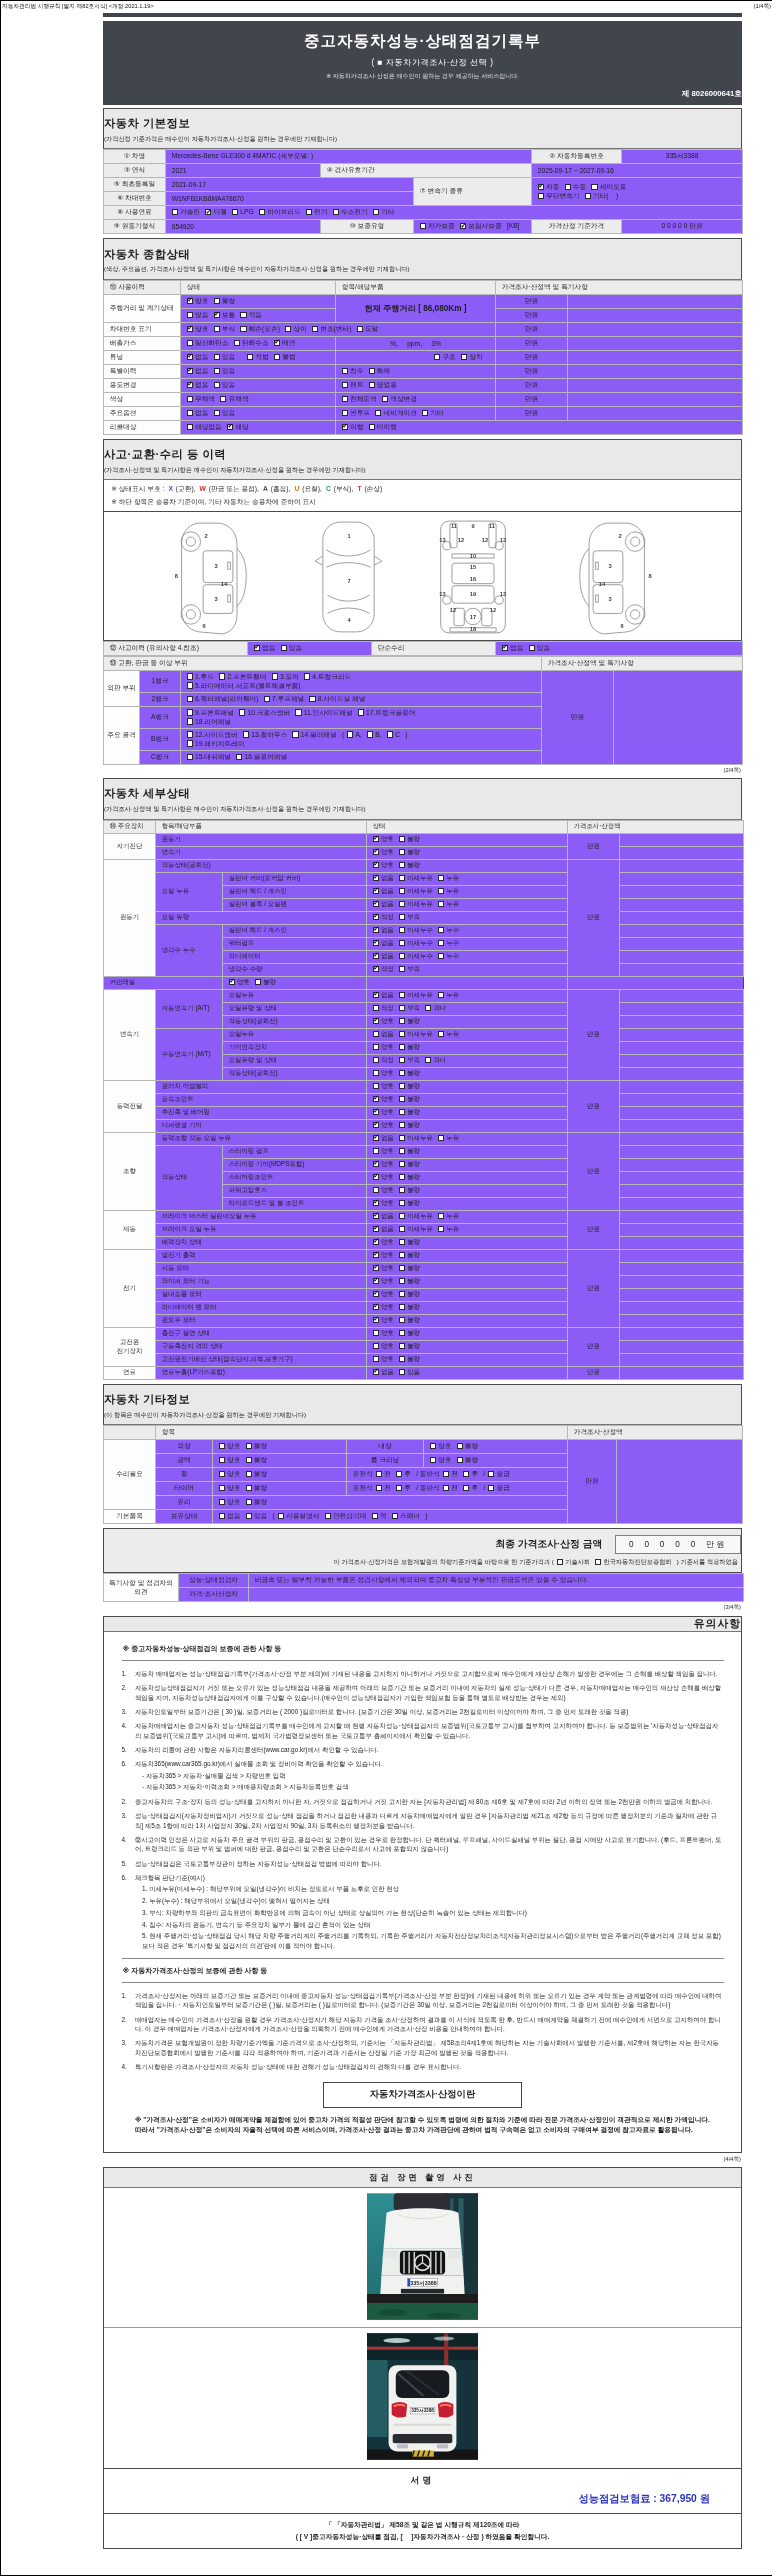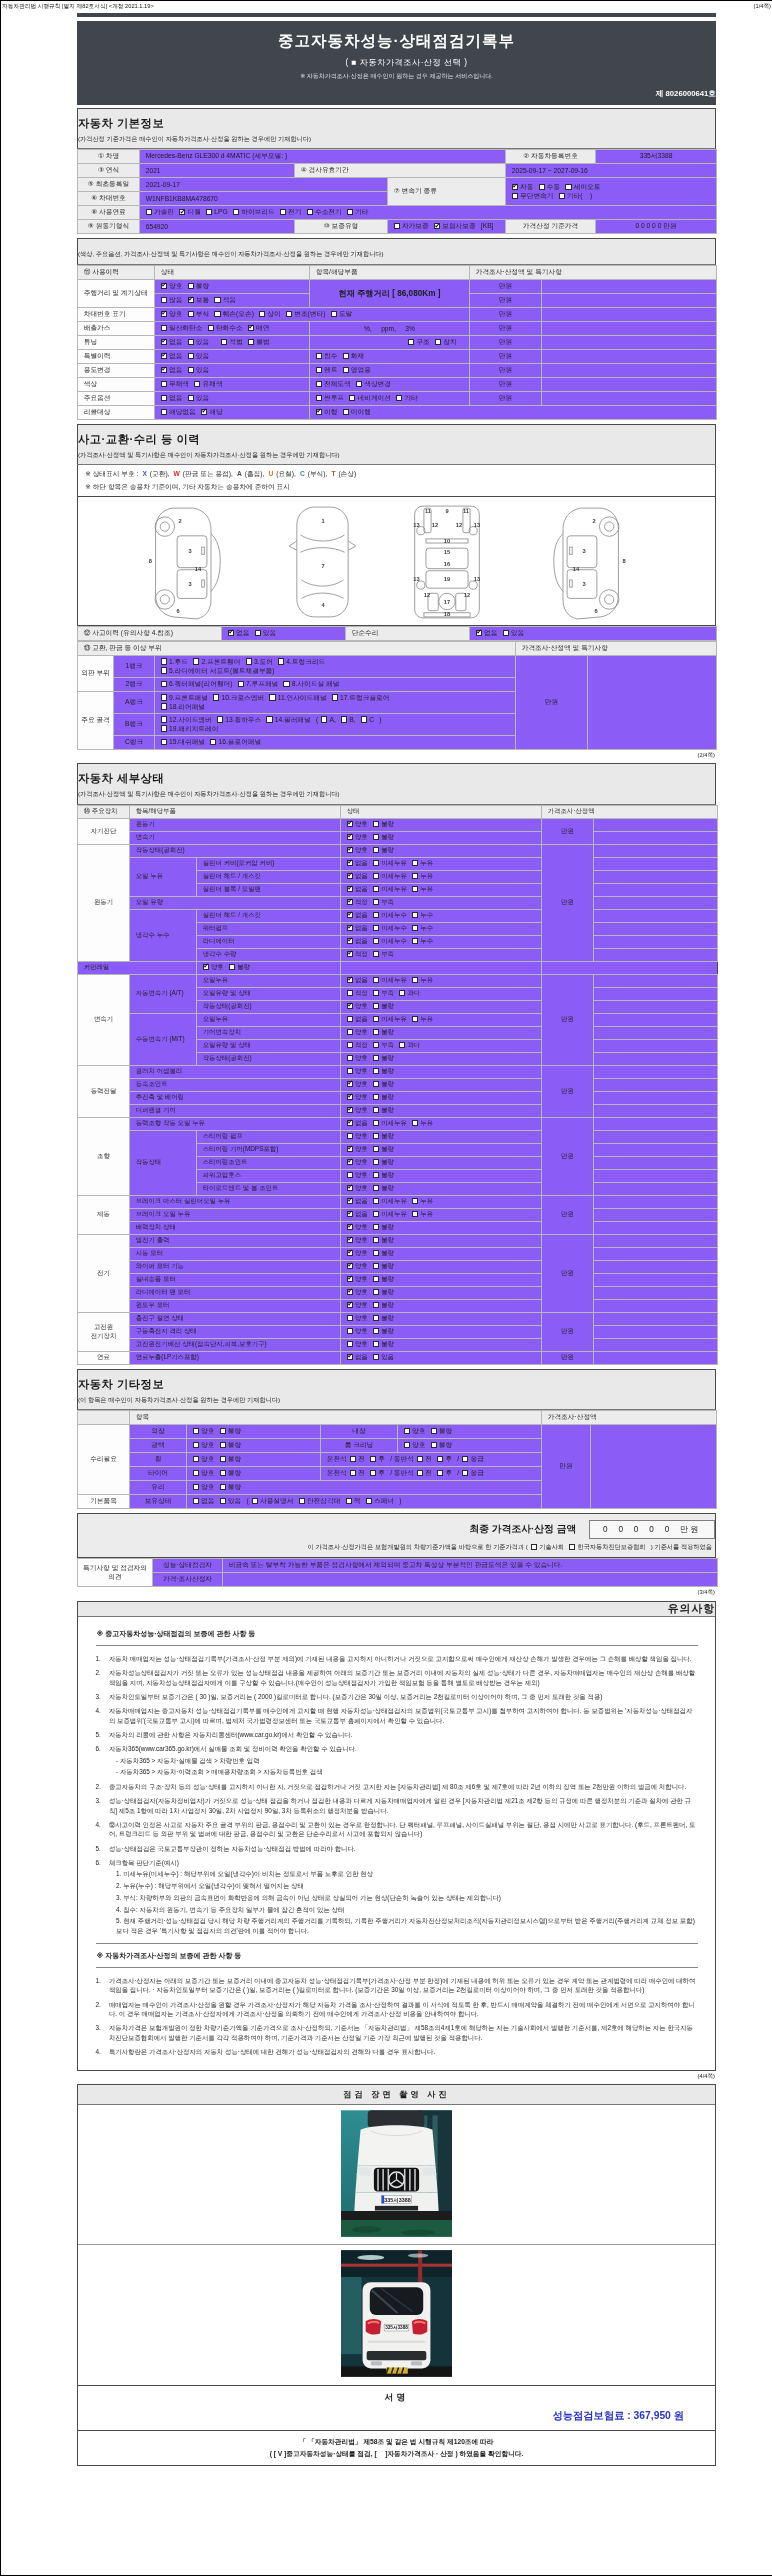--- a/index.html
+++ b/index.html
@@ -2,21 +2,21 @@
 <html style="font-size:8.2px"><head>
 <meta charset="utf-8">
 <style>
   * { box-sizing: border-box; }
   html,body { margin:0; padding:0; }
   body {
     width:773px; height:2576px; overflow:hidden; background:#fff;
     font-family:"Liberation Sans","DejaVu Sans",sans-serif; color:#1d1d1d;
   }
   .page { width:773px; height:2576px; border:0.5px solid #000; position:relative; overflow:hidden; }
-  .col { margin-left:76px; width:639px; }
+  .col { margin-left:102px; width:639px; }
 
   .topnote { display:flex; justify-content:space-between; font-size:5.7px; padding:2.1px 1px 1.5px 1px; color:#111; }
 
   
   .hdrblk { background:#41454c; color:#fff; text-align:center; padding:2.1px 0 6.2px 0; position:relative; }
   .hdr-stripe { height:4.6px; background:#fff; margin:2.1px 0 9.3px 0; }
   .hdr-title { font-size:15.5px; font-weight:bold; letter-spacing:1px; }
   .hdr-sub { font-size:8.2px; margin-top:5.2px; letter-spacing:0.5px;padding-left:20px; }
   .hdr-note { font-size:6px; margin-top:4.6px; color:#e7e7e7; }
   .hdr-docno { text-align:right; font-size:7.7px; font-weight:bold; padding:7.2px 0 0 5.2px; }
@@ -149,20 +149,21 @@
             <td class="hd">⑩ 보증유형</td>
             <td class="al"><span class="opt"><span class="cb"></span><span>자가보증</span></span><span class="opt"><span class="cb ck"></span><span>보험사보증</span></span><span class="plain">[KB]</span></td>
             <td class="hd">가격산정 기준가격</td>
             <td>0 0 0 0 0 만원</td>
           </tr>
         </tbody>
       </table>
     </div>
 
   <div class="col stitle" style="margin-top:4.1px">
+    <div class="t">자동차 종합상태</div>
     <div class="s">(색상, 주요옵션, 가격조사·산정액 및 특기사항은 매수인이 자동차가격조사·산정을 원하는 경우에만 기재합니다)</div>
   </div>
   <div class="col">
       <table class="ft">
         <colgroup>
           <col style="width: 77px;">
           <col style="width: 155px;">
           <col style="width: 160px;">
           <col style="width: 72px;">
           <col style="width: 175px;">
@@ -817,20 +818,24 @@
           </div>
           <div class="nrow">
             <span class="nnum">3.</span>
             <div class="ntxt">자동차가격은 보험개발원이 정한 차량기준가액을 기준가격으로 조사·산정하되, 기준서는 「자동차관리법」 제58조의4제1호에 해당하는 자는 기술사회에서 발행한 기준서를, 제2호에 해당하는 자는 한국자동차진단보증협회에서 발행한 기준서를 각각 적용하여야 하며, 기준가격과 기준서는 산정일 기준 가장 최근에 발행된 것을 적용합니다.</div>
           </div>
           <div class="nrow">
             <span class="nnum">4.</span>
             <div class="ntxt">특기사항란은 가격조사·산정자의 자동차 성능·상태에 대한 견해가 성능·상태점검자의 견해와 다를 경우 표시합니다.</div>
           </div>
         </div>
+      <div class="nboxwrap">
+        <div class="nboxtitle">자동차가격조사·산정이란</div>
+        <div class="nboxtext">※ "가격조사·산정"은 소비자가 매매계약을 체결함에 있어 중고차 가격의 적절성 판단에 참고할 수 있도록 법령에 의한 절차와 기준에 따라 전문 가격조사·산정인이 객관적으로 제시한 가액입니다. 따라서 "가격조사·산정"은 소비자의 자율적 선택에 따른 서비스이며, 가격조사·산정 결과는 중고차 가격판단에 관하여 법적 구속력은 없고 소비자의 구매여부 결정에 참고자료로 활용됩니다.</div>
+      </div>
     </div>
   </div>
   <div class="col pnote">(4/4쪽)</div>
 
   <div class="col photos">
     <div class="phead">점검 장면 촬영 사진</div>
     <div class="pcell">
       <svg width="111" height="127" viewBox="0 0 216 246">
         <defs>
           <linearGradient id="teal" x1="0" y1="0" x2="0" y2="1">

